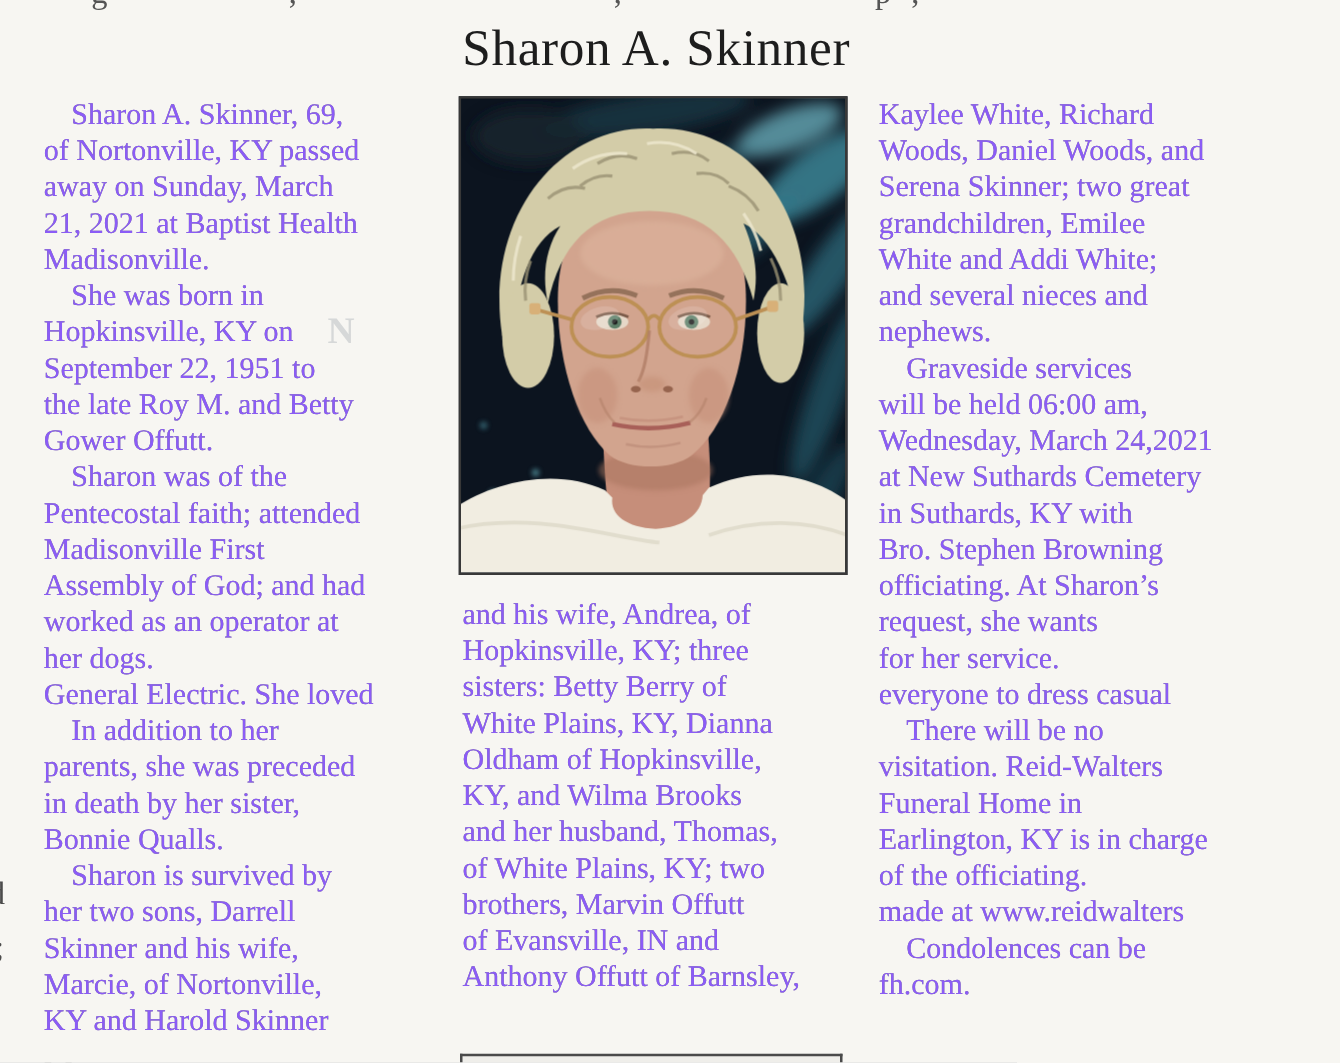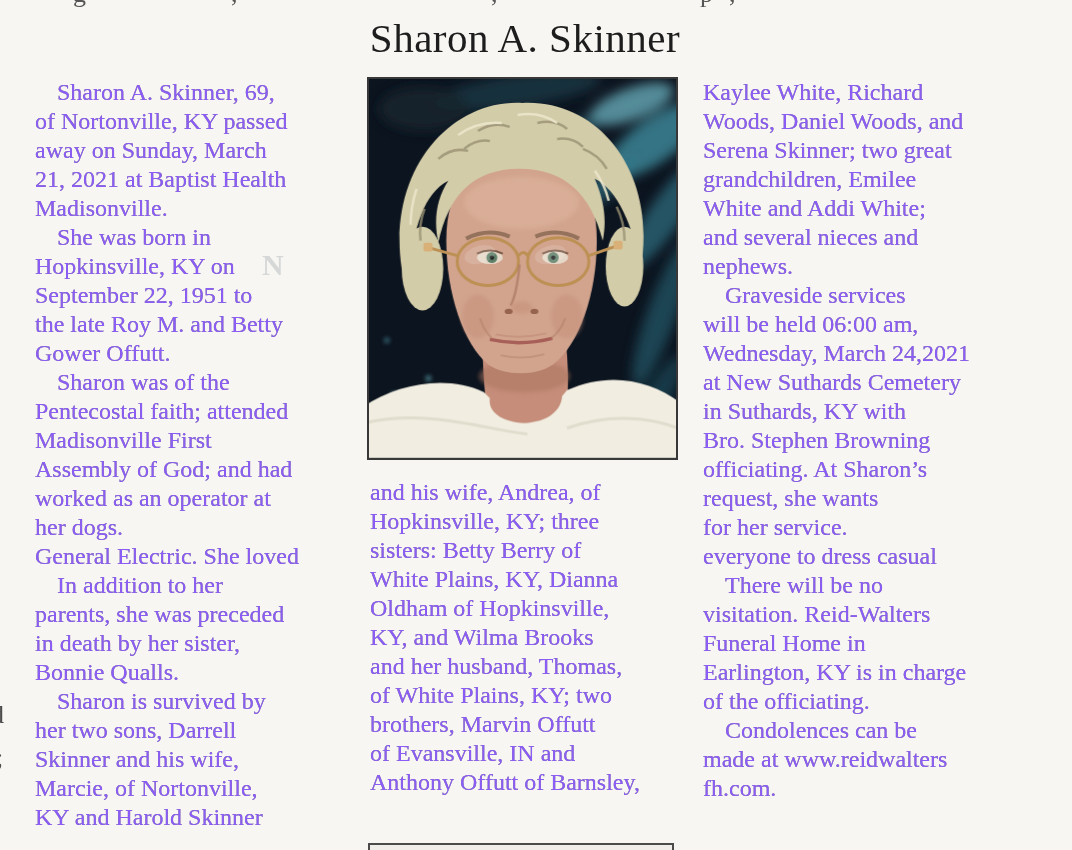--- a/index.html
+++ b/index.html
@@ -251,22 +251,22 @@
       <div class="line">Bro. Stephen Browning</div>
       <div class="line">officiating. At Sharon’s</div>
       <div class="line">request, she wants</div>
       <div class="line">for her service.</div>
       <div class="line">everyone to dress casual</div>
       <div class="line indent">There will be no</div>
       <div class="line">visitation. Reid-Walters</div>
       <div class="line">Funeral Home in</div>
       <div class="line">Earlington, KY is in charge</div>
       <div class="line">of the officiating.</div>
+      <div class="line">made at www.reidwalters</div>
       <div class="line indent">Condolences can be</div>
-      <div class="line">made at www.reidwalters</div>
       <div class="line">fh.com.</div>
     </div>
 
   <div class="watermark">N</div>
 
   <span class="frag frag-left-d">d</span>
   <span class="frag frag-left-s">;</span>
 
   <div class="bottom-box"></div>
   <span class="frag frag-bottom">Ma</span>

